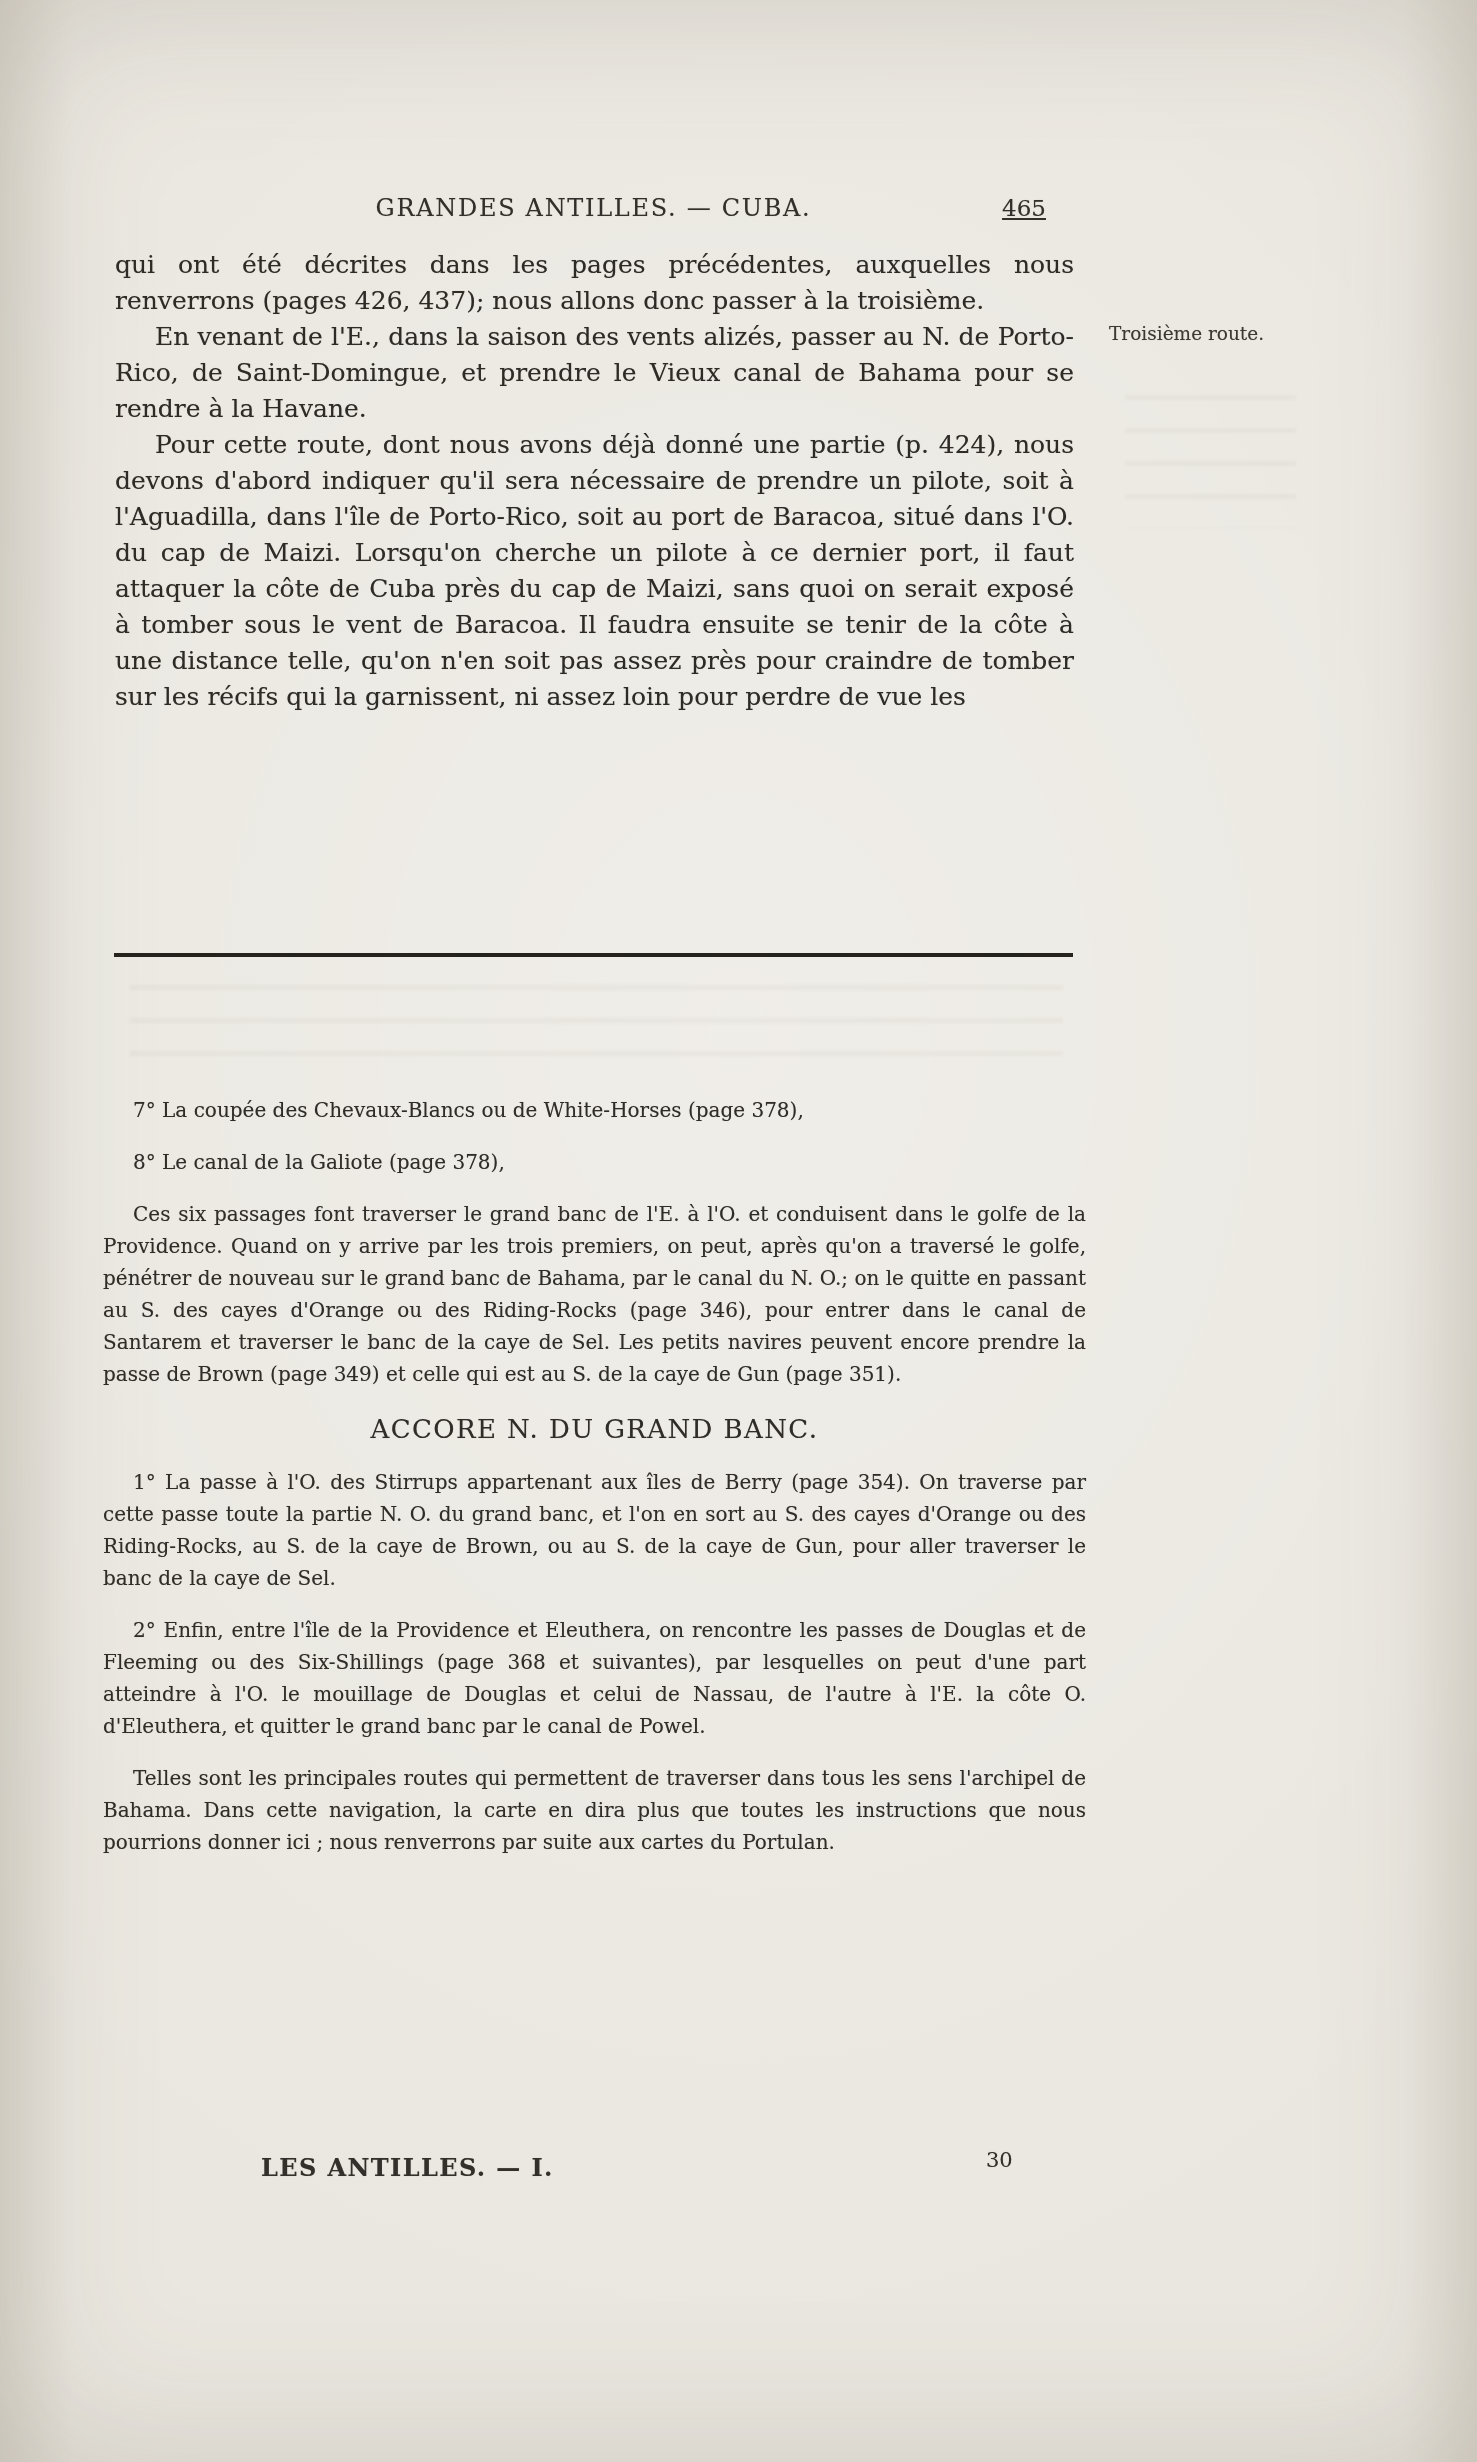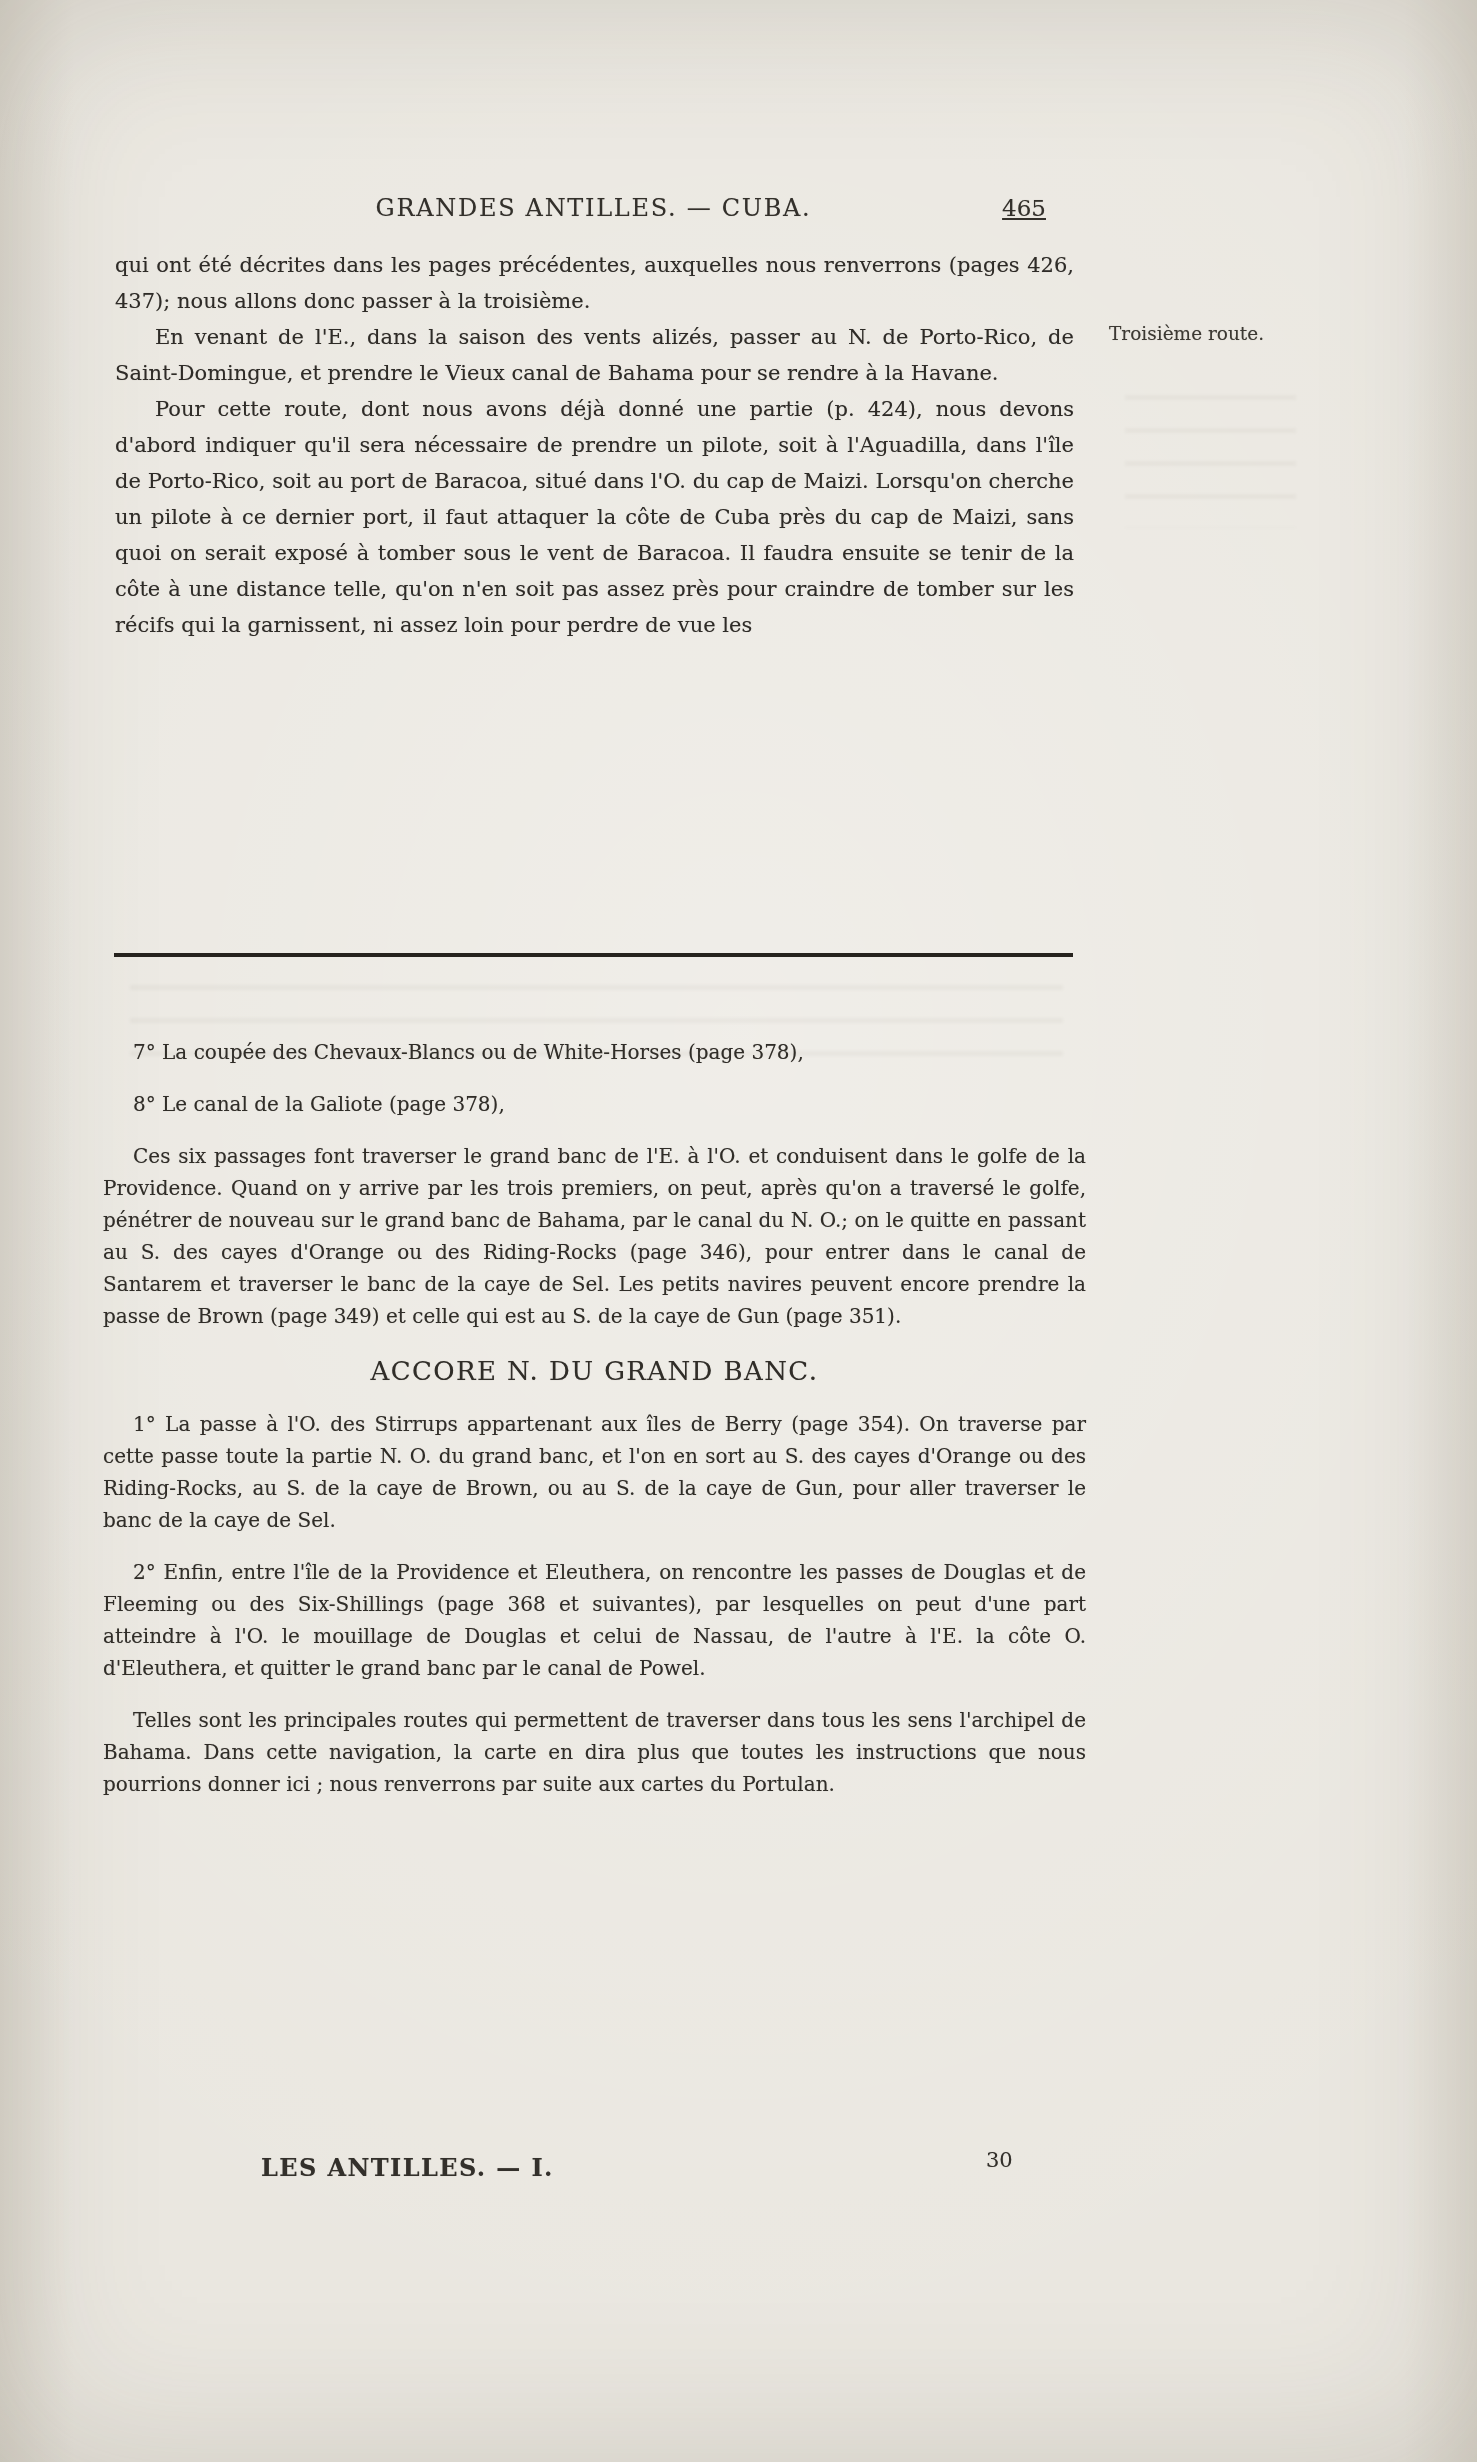--- a/index.html
+++ b/index.html
@@ -46,21 +46,21 @@
     color: #33302b;
     text-decoration: underline;
   }
 
   
   .main-text {
     position: absolute;
     top: 247px;
     left: 115px;
     width: 959px;
-    font-size: 21px;
+    font-size: 25px;
     line-height: 36px;
     text-align: justify;
     color: #2e2b27;
   }
   .para { margin: 0; text-indent: 40px; }
   .para.no-indent { text-indent: 0; }
 
   
   .margin-note {
     position: absolute;
@@ -92,21 +92,21 @@
     top: 953px;
     left: 114px;
     width: 959px;
     height: 4.1px;
     background: #26231e;
   }
 
   
   .footnotes {
     position: absolute;
-    top: 1036px;
+    top: 1094px;
     left: 103px;
     width: 983px;
     font-size: 20px;
     line-height: 32px;
     text-align: justify;
     color: #302d28;
   }
   .fn { margin: 0; text-indent: 30px; }
   .fn + .fn { margin-top: 20px; }
   .fn.short { text-align: left; }

